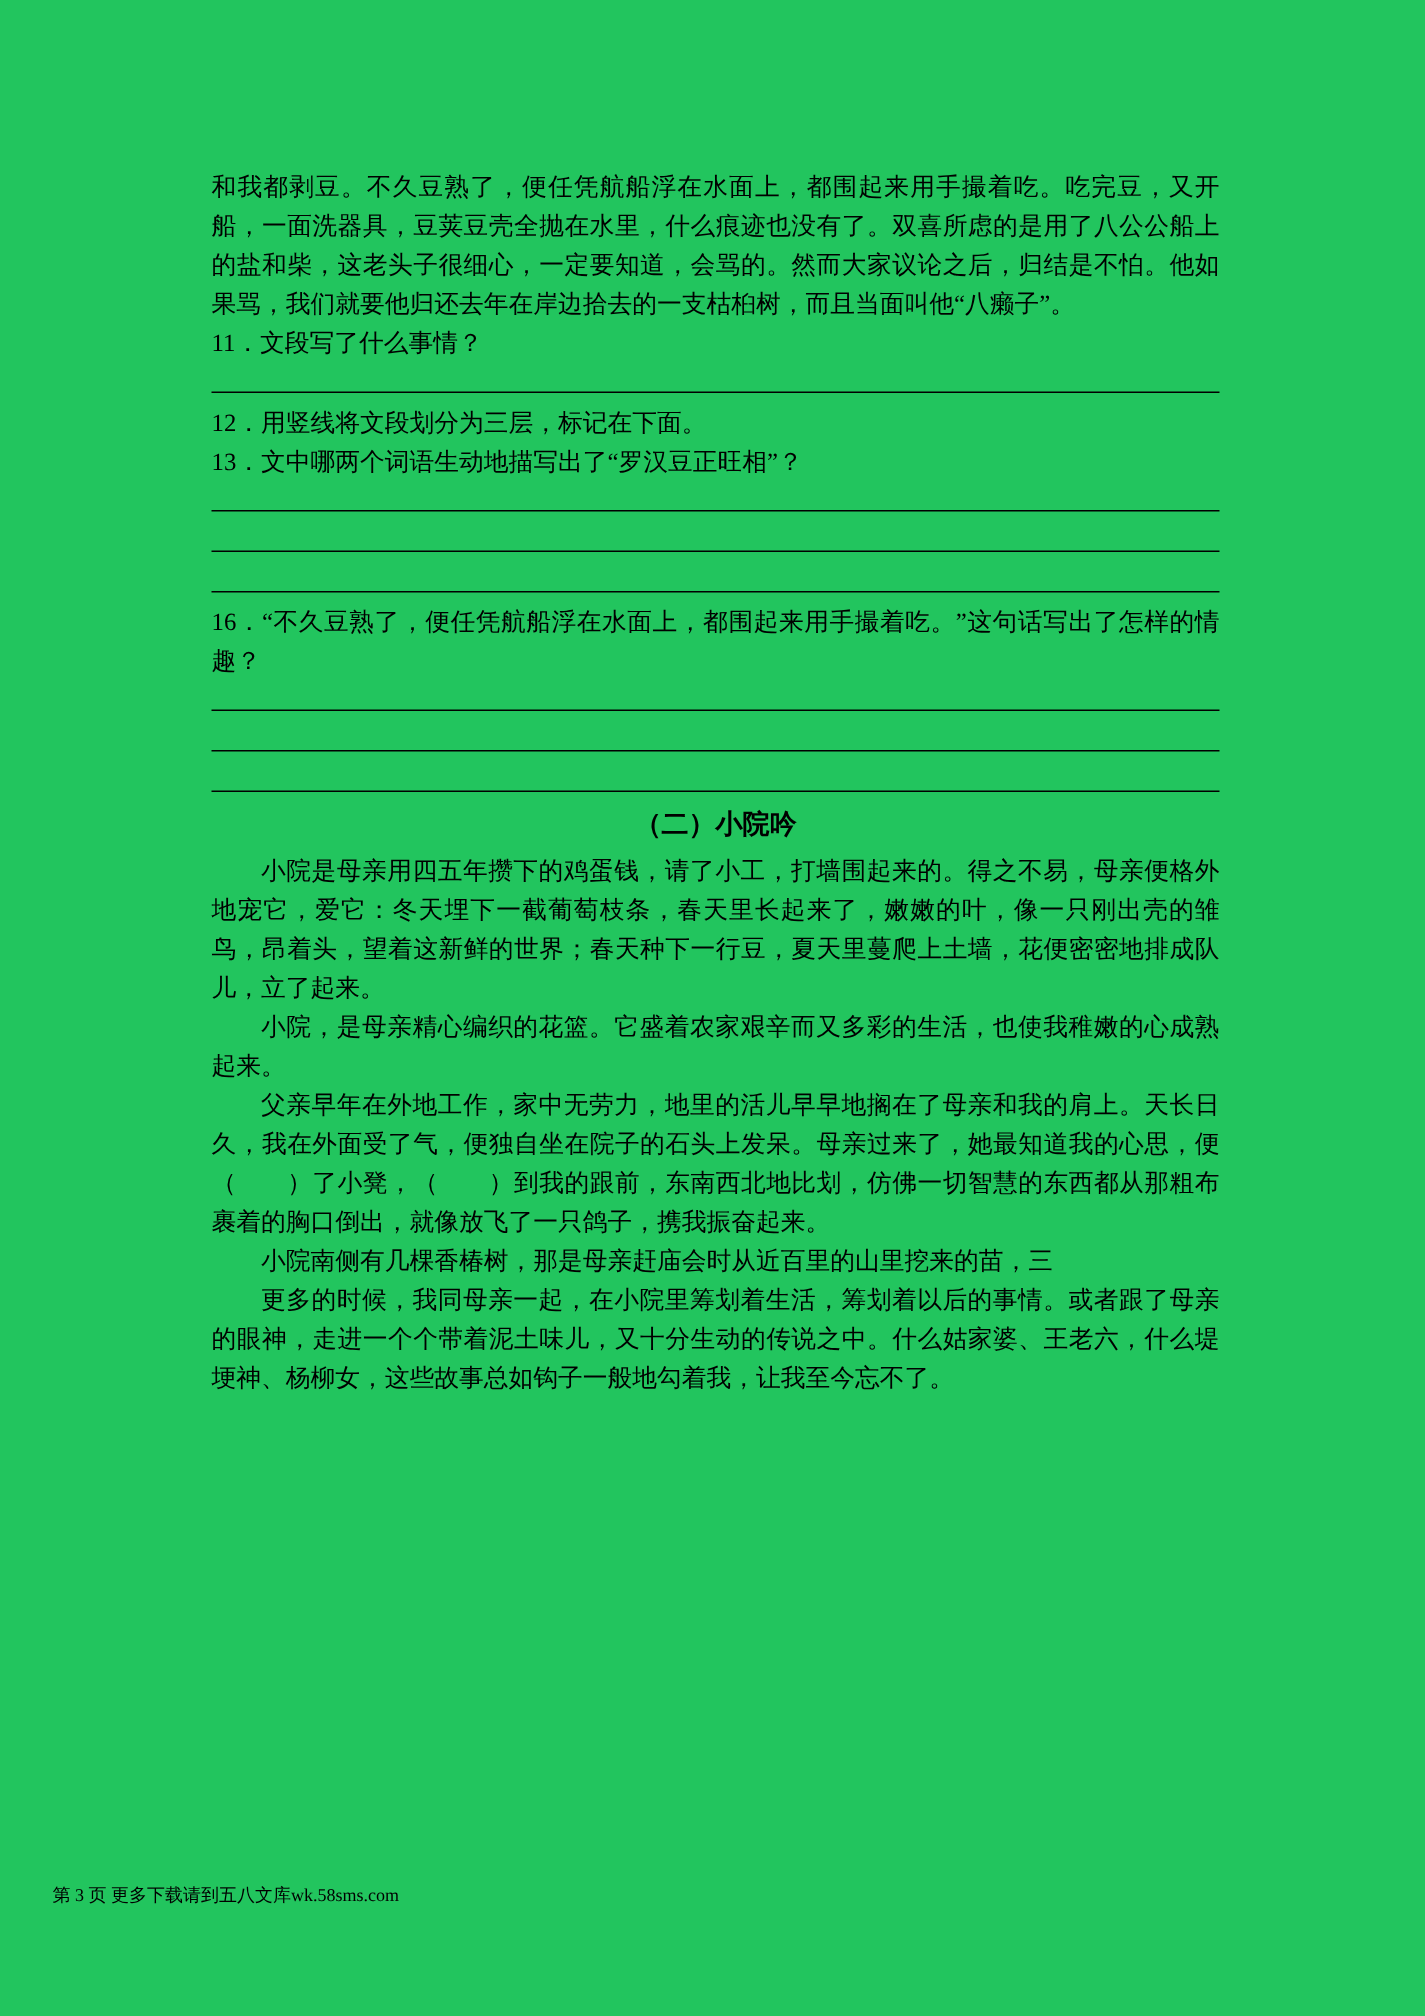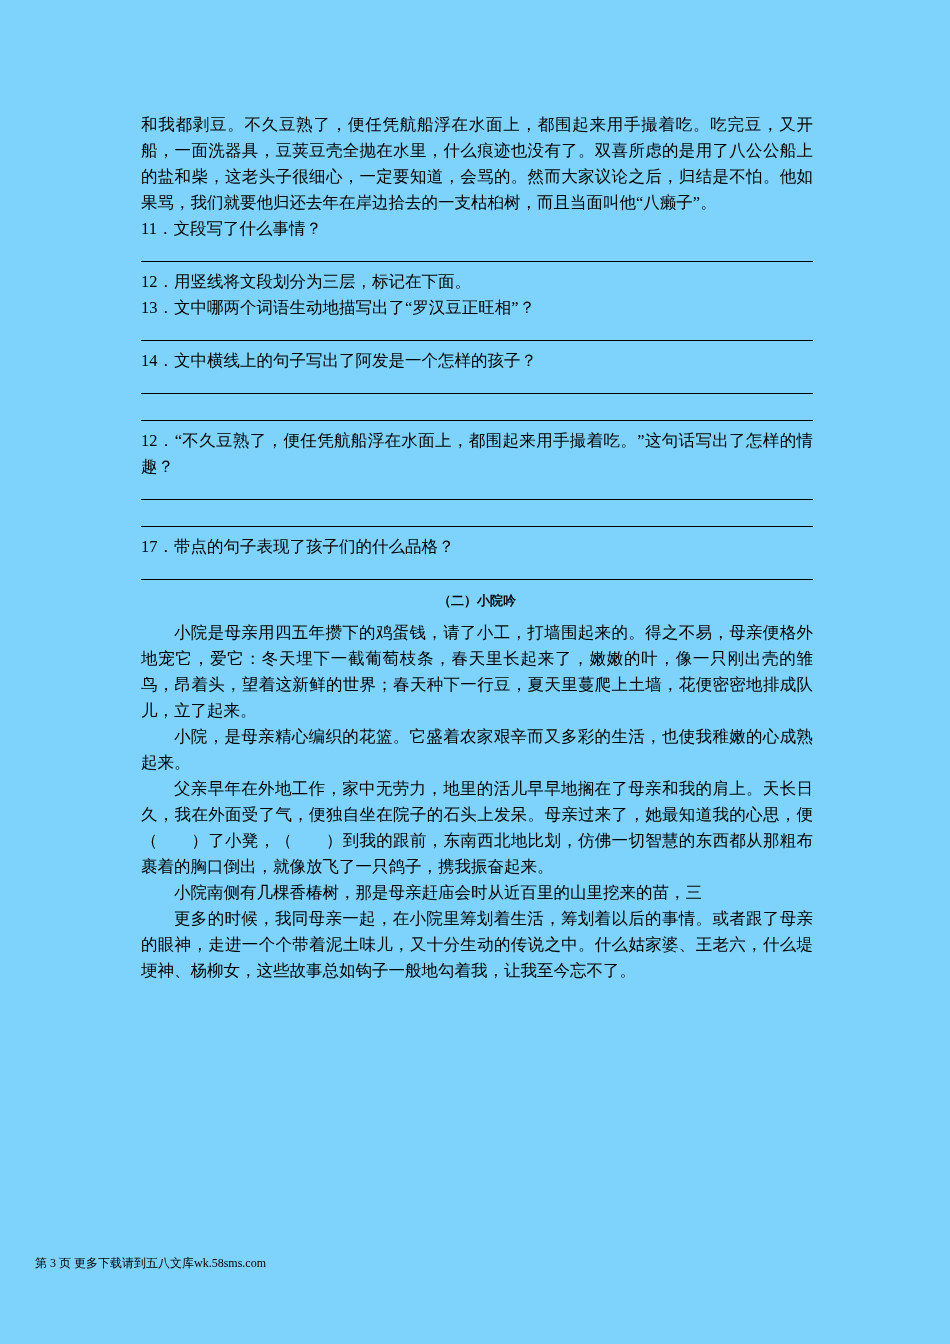--- a/index.html
+++ b/index.html
@@ -5,21 +5,21 @@
   html, body { margin: 0; padding: 0; }
   body {
     width: 950px;
     height: 1344px;
     background: #ffffff;
     color: #000000;
     font-family: "Liberation Serif", "DejaVu Serif", serif;
     position: relative;
     overflow: hidden;
   }
-  .page { position: absolute; inset: 0; background: #7dd3fc; text-decoration: underline; }
+  .page { position: absolute; inset: 0; background: #22c55e; text-decoration: underline; }
   .content {
     position: absolute;
     left: 141px;
     top: 112px;
     width: 672px;
     font-size: 16.5px;
     line-height: 26px;
     text-align: justify;
   }
   .content p { margin: 0; }
@@ -27,21 +27,21 @@
   .indent { text-indent: 2em; }
   .q12sub { padding-left: 5px; }
   .answer-line {
     height: 19px;
     border-bottom: 1px solid #000000;
     margin-bottom: 7px;
   }
   .section-title {
     font-weight: bold;
     text-align: center;
-    font-size: 13px;
+    font-size: 18px;
     margin: 8px 0 6px 0;
     line-height: 26px;
   }
   .footer {
     position: absolute;
     left: 0;
     top: 1252px;
     width: 100%;
     font-size: 12px;
     line-height: 22px;
@@ -58,30 +58,28 @@
     <p class="para">和我都剥豆。不久豆熟了，便任凭航船浮在水面上，都围起来用手撮着吃。吃完豆，又开船，一面洗器具，豆荚豆壳全抛在水里，什么痕迹也没有了。双喜所虑的是用了八公公船上的盐和柴，这老头子很细心，一定要知道，会骂的。然而大家议论之后，归结是不怕。他如果骂，我们就要他归还去年在岸边拾去的一支枯桕树，而且当面叫他“八癞子”。</p>
 
     <p class="para">11．文段写了什么事情？</p>
     <div class="answer-line"></div>
 
     <p class="para">12．用竖线将文段划分为三层，标记在下面。</p>
 
     <p class="para">13．文中哪两个词语生动地描写出了“罗汉豆正旺相”？</p>
     <div class="answer-line"></div>
 
-    <p class="para">14．文中横线上的句子写出了阿发是一个怎样的孩子？</p>
     <div class="answer-line"></div>
 
     <div class="answer-line"></div>
 
-    <p class="para">12．“不久豆熟了，便任凭航船浮在水面上，都围起来用手撮着吃。”这句话写出了怎样的情趣？</p>
+    <p class="para">16．“不久豆熟了，便任凭航船浮在水面上，都围起来用手撮着吃。”这句话写出了怎样的情趣？</p>
     <div class="answer-line"></div>
     <div class="answer-line"></div>
 
-    <p class="para">17．带点的句子表现了孩子们的什么品格？</p>
     <div class="answer-line"></div>
 
     <h2 class="section-title">（二）小院吟</h2>
 
     <p class="para indent">小院是母亲用四五年攒下的鸡蛋钱，请了小工，打墙围起来的。得之不易，母亲便格外地宠它，爱它：冬天埋下一截葡萄枝条，春天里长起来了，嫩嫩的叶，像一只刚出壳的雏鸟，昂着头，望着这新鲜的世界；春天种下一行豆，夏天里蔓爬上土墙，花便密密地排成队儿，立了起来。</p>
     <p class="para indent">小院，是母亲精心编织的花篮。它盛着农家艰辛而又多彩的生活，也使我稚嫩的心成熟起来。</p>
     <p class="para indent">父亲早年在外地工作，家中无劳力，地里的活儿早早地搁在了母亲和我的肩上。天长日久，我在外面受了气，便独自坐在院子的石头上发呆。母亲过来了，她最知道我的心思，便（　　）了小凳，（　　）到我的跟前，东南西北地比划，仿佛一切智慧的东西都从那粗布裹着的胸口倒出，就像放飞了一只鸽子，携我振奋起来。</p>
     <p class="para indent">小院南侧有几棵香椿树，那是母亲赶庙会时从近百里的山里挖来的苗，三</p>
     <p class="para indent">更多的时候，我同母亲一起，在小院里筹划着生活，筹划着以后的事情。或者跟了母亲的眼神，走进一个个带着泥土味儿，又十分生动的传说之中。什么姑家婆、王老六，什么堤埂神、杨柳女，这些故事总如钩子一般地勾着我，让我至今忘不了。</p>
 

